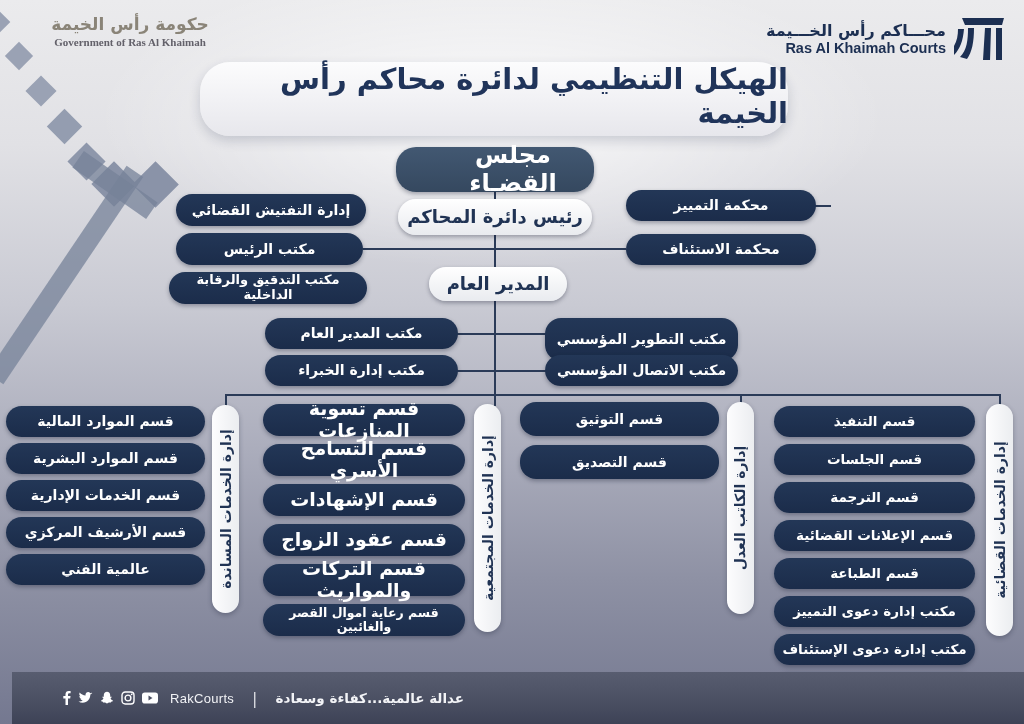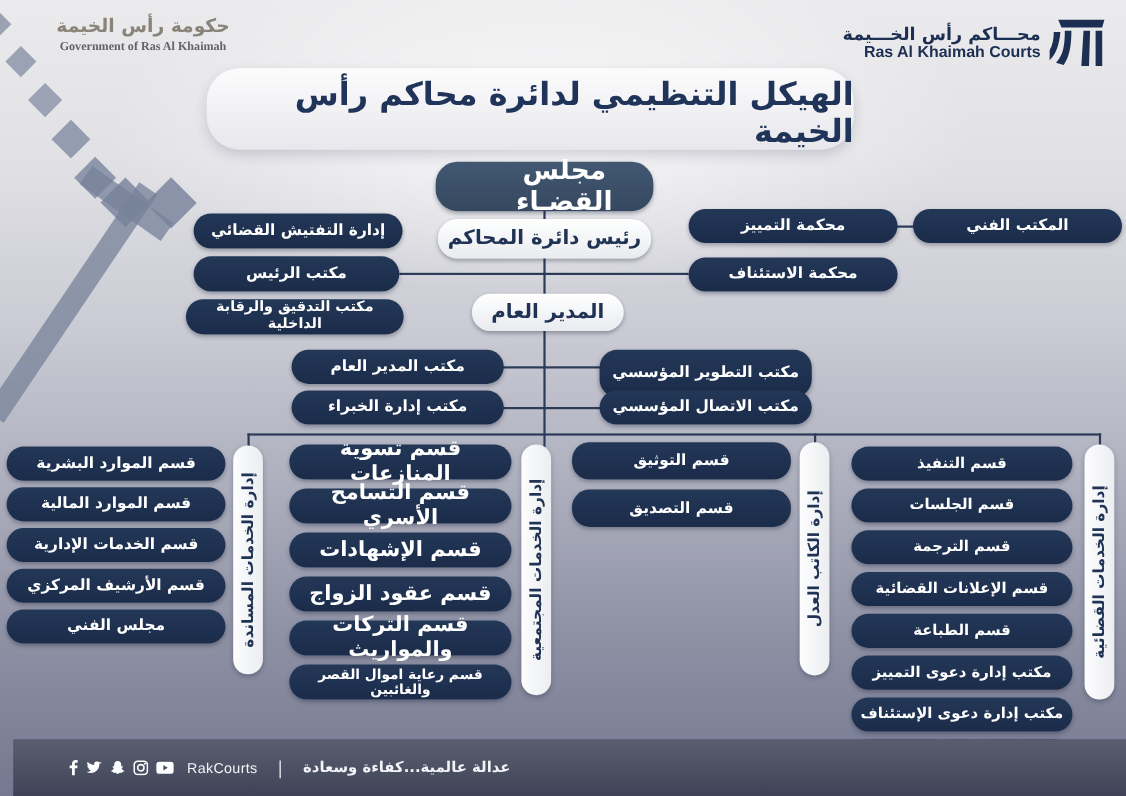--- a/index.html
+++ b/index.html
@@ -16,23 +16,23 @@
   .ribbon { background:rgba(118,129,152,.75); }
   
   .gov-logo { position:absolute; left:40px; top:14px; width:180px; text-align:center; }
   .gov-ar { font-size:17px; color:#8a8478; font-weight:bold; direction:rtl; }
   .gov-en { font-size:11px; color:#63616a; font-family:"Liberation Serif", serif; font-weight:bold; margin-top:2px; }
   .courts-logo { position:absolute; right:18px; top:16px; display:flex; align-items:center; gap:8px; }
   .courts-text { text-align:right; }
   .courts-ar { font-size:16px; color:#1c2f52; font-weight:bold; direction:rtl; }
   .courts-en { font-size:14.5px; color:#1c2f52; font-weight:bold; font-family:"Liberation Sans", sans-serif; }
   
-  .title-pill { position:absolute; left:188px; top:62px; width:588px; height:74px;
+  .title-pill { position:absolute; left:200px; top:62px; width:588px; height:74px;
     background:linear-gradient(180deg,#fcfcfd,#e7e7ec); border-radius:30px;
-    display:flex; align-items:flex-end; justify-content:center;
+    display:flex; align-items:flex-start; justify-content:center;
     box-shadow:0 5px 12px rgba(30,40,70,.18); }
   .title-text { font-size:29px; font-weight:bold; color:#20345a; direction:rtl; }
   
   .box { position:absolute; display:flex; align-items:center; justify-content:center;
     background:linear-gradient(180deg,#233757 0%,#1b2c4a 100%); color:#fff; border-radius:16px;
     font-weight:bold; font-size:14px; direction:rtl; text-align:center; line-height:1.15;
     box-shadow:0 2px 4px rgba(20,25,45,.35); padding:0 8px; }
   .council { background:linear-gradient(180deg,#425872,#35485f); border-radius:20px; font-size:24px;padding-left:44px; }
   .whitepill { background:linear-gradient(180deg,#ffffff,#e9ebef); color:#203354; border-radius:18px; font-size:18px; }
   
@@ -108,36 +108,35 @@
   <div class="line" style="left:999px; top:394px; width:1.5px; height:12px;"></div>
 
   <div class="box council" style="left:396px; top:147px; width:198px; height:45px;">مجلس القضـاء</div>
   <div class="box whitepill" style="left:398px; top:199px; width:194px; height:36px;">رئيس دائرة المحاكم</div>
 
   <div class="box" style="left:176px; top:194px; width:190px; height:32px;">إدارة التفتيش القضائي</div>
   <div class="box" style="left:176px; top:233px; width:187px; height:32px;">مكتب الرئيس</div>
   <div class="box" style="left:169px; top:272px; width:198px; height:32px; font-size:13px;">مكتب التدقيق والرقابة الداخلية</div>
 
   <div class="box" style="left:626px; top:190px; width:190px; height:31px;">محكمة التمييز</div>
-  <div class="box" style="left:830px; top:190px; width:190px; height:31px;">المكتب الفني</div>
   <div class="box" style="left:626px; top:234px; width:190px; height:31px;">محكمة الاستئناف</div>
 
   <div class="box whitepill" style="left:429px; top:267px; width:138px; height:34px;">المدير العام</div>
 
   <div class="box" style="left:265px; top:318px; width:193px; height:31px;">مكتب المدير العام</div>
   <div class="box" style="left:265px; top:355px; width:193px; height:31px;">مكتب إدارة الخبراء</div>
   <div class="box" style="left:545px; top:318px; width:193px; height:43px;">مكتب التطوير المؤسسي</div>
   <div class="box" style="left:545px; top:355px; width:193px; height:31px;">مكتب الاتصال المؤسسي</div>
 
   <div class="col col1">
+    <div class="box">قسم الموارد المالية</div>
     <div class="box">قسم الموارد البشرية</div>
-    <div class="box">قسم الموارد المالية</div>
     <div class="box">قسم الخدمات الإدارية</div>
     <div class="box">قسم الأرشيف المركزي</div>
-    <div class="box">مجلس الفني</div>
+    <div class="box">عالمية الفني</div>
   </div>
   <div class="vpill" style="left:212px; top:405px; height:208px;">
     <span>إدارة الخدمات المساندة</span>
   </div>
 
   <div class="col col2">
     <div class="box">قسم تسوية المنازعات</div>
     <div class="box">قسم التسامح الأسري</div>
     <div class="box">قسم الإشهادات</div>
     <div class="box">قسم عقود الزواج</div>

